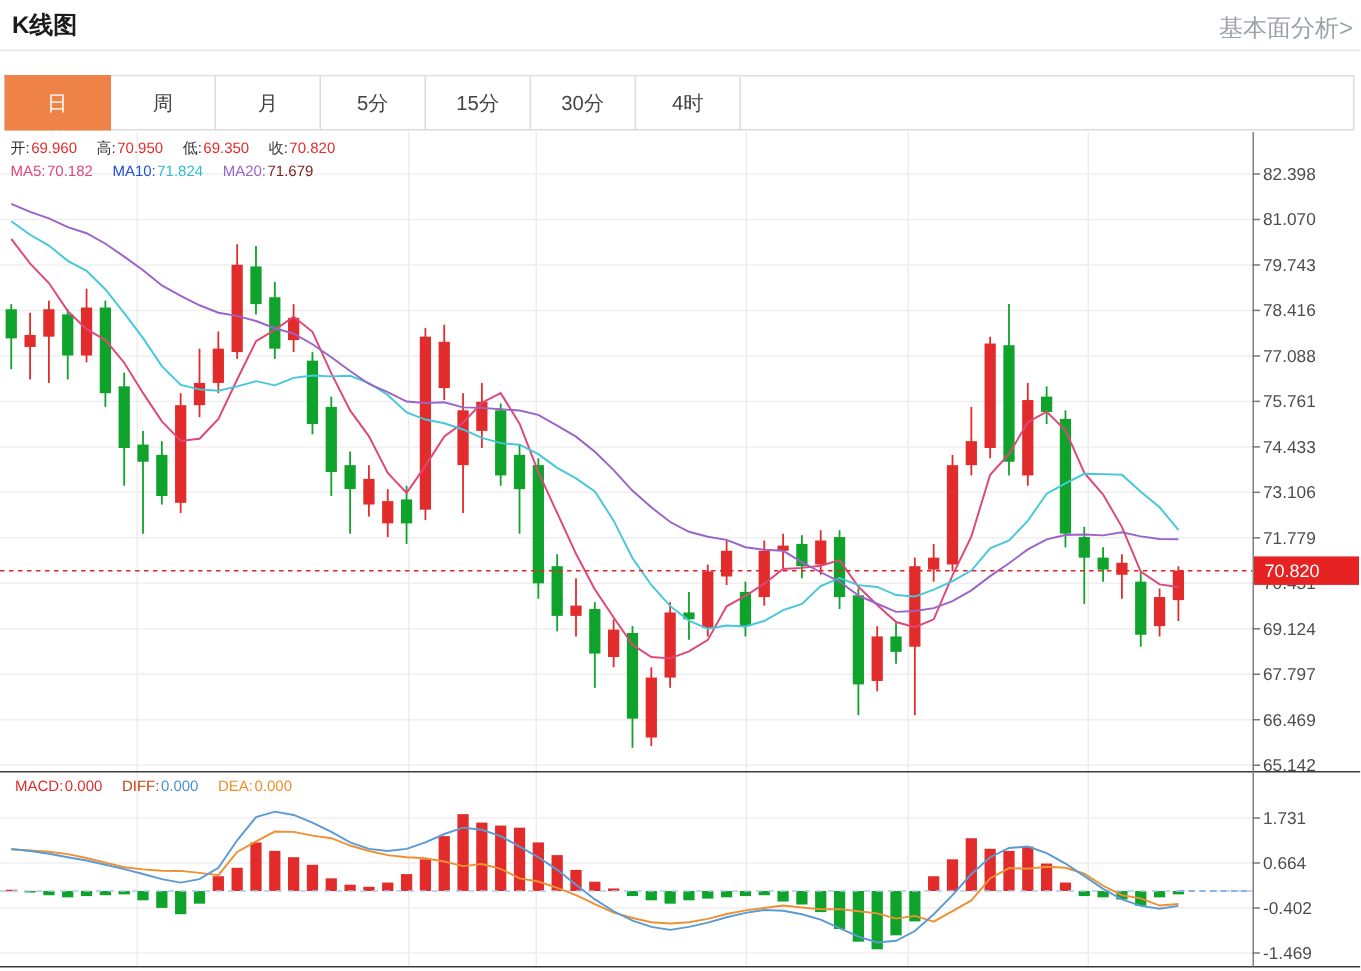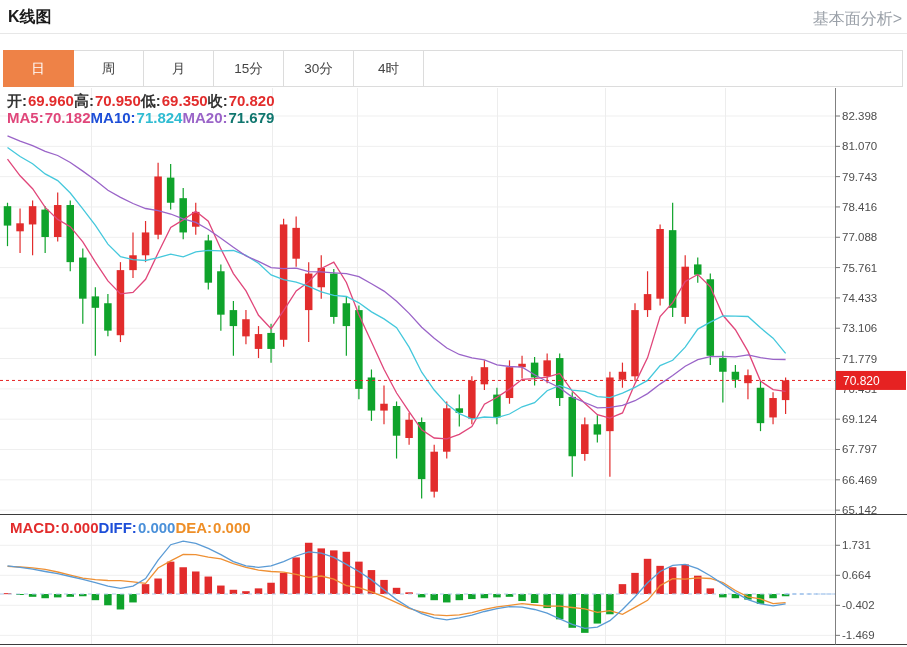--- a/index.html
+++ b/index.html
@@ -10,59 +10,60 @@
   .fund-link{position:absolute;right:5px;top:9px;font-size:16px;color:#9aa0a8;text-decoration:none;cursor:pointer;}
   .tabbar{position:absolute;left:3px;top:50px;width:900px;height:37px;display:flex;
           border:1px solid #dcdcdc;box-sizing:border-box;background:#fff;}
   .tab{width:70px;height:100%;line-height:35px;text-align:center;font-size:13.5px;color:#444;
        border-right:1px solid #dcdcdc;background:#fff;cursor:pointer;box-sizing:border-box;flex:0 0 auto;}
   .tab.selected{background:var(--accent,#ee8247);color:#fff;border-color:var(--accent,#ee8247);
        margin:-1px 0 -1px -1px;height:37px;line-height:37px;width:71px;}
   .tab-filler{flex:1 1 auto;}
   #chart{position:absolute;left:0;top:88px;}
   svg text{font-family:"Liberation Sans","DejaVu Sans",sans-serif;}
-  .row{position:absolute;display:flex;font-size:15px;white-space:nowrap;z-index:5;font-weight:bold;}
+  .row{position:absolute;display:flex;gap:13px;font-size:10px;white-space:nowrap;z-index:5;}
   .ohlc-row{left:7px;top:92px;}
   .ma-row{left:7px;top:109px;}
   .macd-row{left:10px;top:519px;}
   .pair .lbl{margin-right:1px;}
 </style>
 </head>
 <body>
 
 <div class="page">
   <div class="topbar">
     <h1 class="page-title">K线图</h1>
     <a class="fund-link">基本面分析&gt;</a>
   </div>
 
   <div class="tabbar" id="tabbar">
       <div class="tab selected">日</div>
       <div class="tab">周</div>
       <div class="tab">月</div>
+      <div class="tab">5分</div>
       <div class="tab">15分</div>
       <div class="tab">30分</div>
       <div class="tab">4时</div>
       <div class="tab-filler"></div>
     </div>
 
   <div class="ohlc-row row" id="ohlc-row">
       <span class="pair"><span class="lbl" style="color: rgb(51, 51, 51);">开:</span><span class="val" style="color: rgb(226, 44, 44);">69.960</span></span>
       <span class="pair"><span class="lbl" style="color: rgb(51, 51, 51);">高:</span><span class="val" style="color: rgb(226, 44, 44);">70.950</span></span>
       <span class="pair"><span class="lbl" style="color: rgb(51, 51, 51);">低:</span><span class="val" style="color: rgb(226, 44, 44);">69.350</span></span>
       <span class="pair"><span class="lbl" style="color: rgb(51, 51, 51);">收:</span><span class="val" style="color: rgb(226, 44, 44);">70.820</span></span>
     </div>
   <div class="ma-row row" id="ma-row">
       <span class="pair"><span class="lbl" style="color: rgb(224, 70, 122);">MA5:</span><span class="val" style="color: rgb(224, 70, 122);">70.182</span></span>
       <span class="pair"><span class="lbl" style="color: #1d4ed8;">MA10:</span><span class="val" style="color: rgb(47, 188, 210);">71.824</span></span>
-      <span class="pair"><span class="lbl" style="color: rgb(154, 100, 200);">MA20:</span><span class="val" style="color: #0f766e;">71.679</span></span>
+      <span class="pair"><span class="lbl" style="color: rgb(154, 100, 200);">MA20:</span><span class="val" style="color: #7f1d1d;">71.679</span></span>
     </div>
   <div class="macd-row row" id="macd-row">
       <span class="pair"><span class="lbl" style="color: rgb(226, 44, 44);">MACD:</span><span class="val" style="color: rgb(226, 44, 44);">0.000</span></span>
-      <span class="pair"><span class="lbl" style="color: #1d4ed8;">DIFF:</span><span class="val" style="color: rgb(74, 144, 217);">0.000</span></span>
+      <span class="pair"><span class="lbl" style="color: #c2410c;">DIFF:</span><span class="val" style="color: rgb(74, 144, 217);">0.000</span></span>
       <span class="pair"><span class="lbl" style="color: rgb(238, 143, 40);">DEA:</span><span class="val" style="color: rgb(238, 143, 40);">0.000</span></span>
     </div>
 
   <svg id="chart" width="907" height="559">
       <g>
         <line x1="0" y1="28" x2="835" y2="28" stroke="#efefef" stroke-width="1"></line>
         <line x1="0" y1="58.33152000000007" x2="835" y2="58.33152000000007" stroke="#efefef" stroke-width="1"></line>
         <line x1="0" y1="88.64020000000002" x2="835" y2="88.64020000000002" stroke="#efefef" stroke-width="1"></line>
         <line x1="0" y1="118.94887999999999" x2="835" y2="118.94887999999999" stroke="#efefef" stroke-width="1"></line>
         <line x1="0" y1="149.28040000000004" x2="835" y2="149.28040000000004" stroke="#efefef" stroke-width="1"></line>

